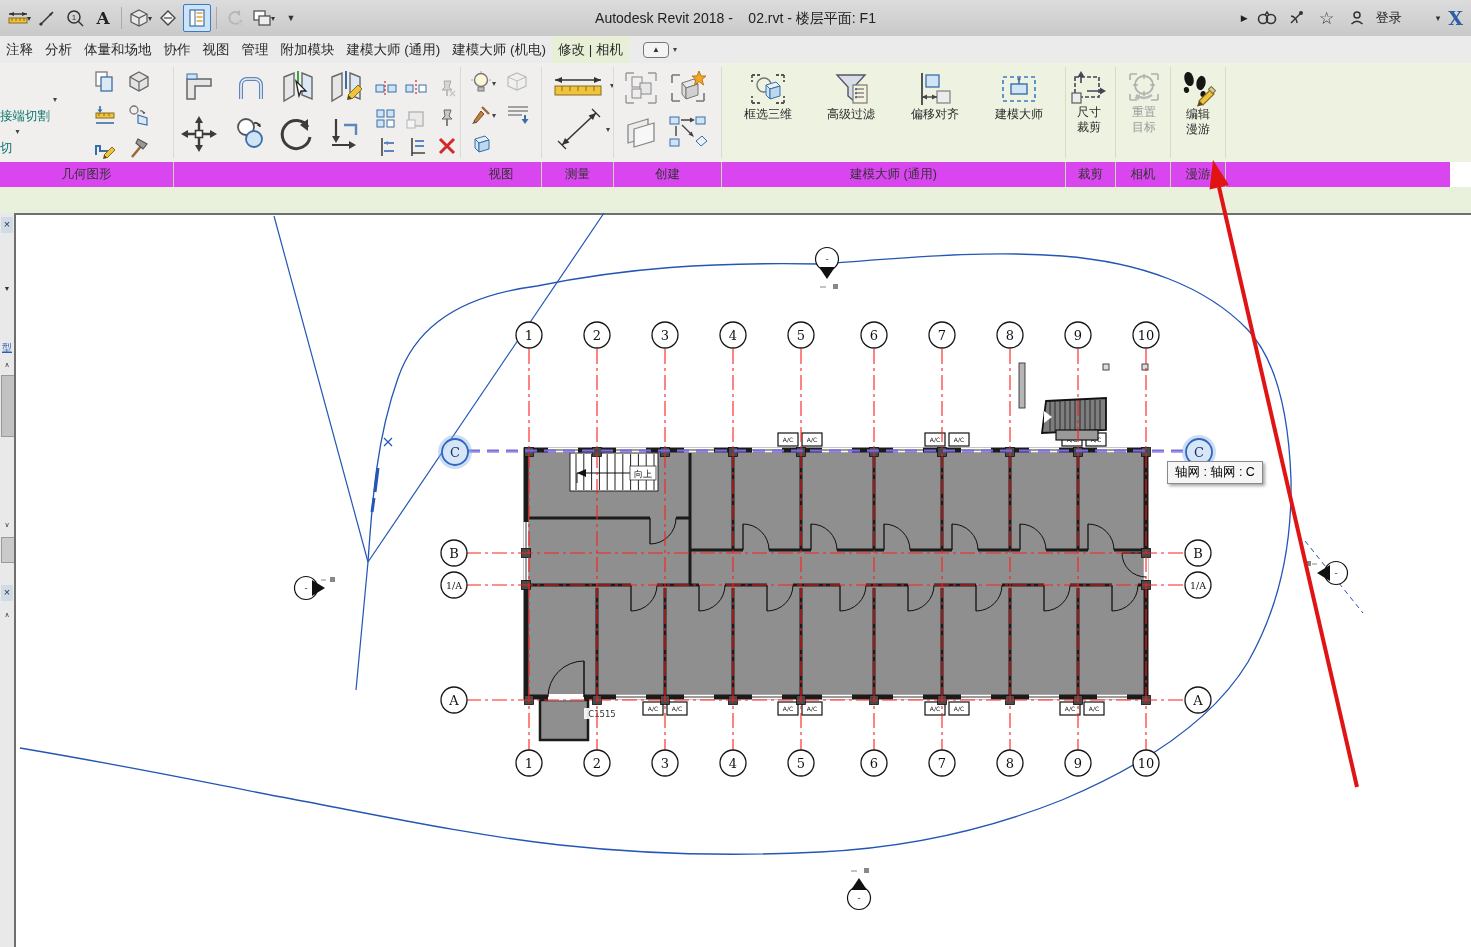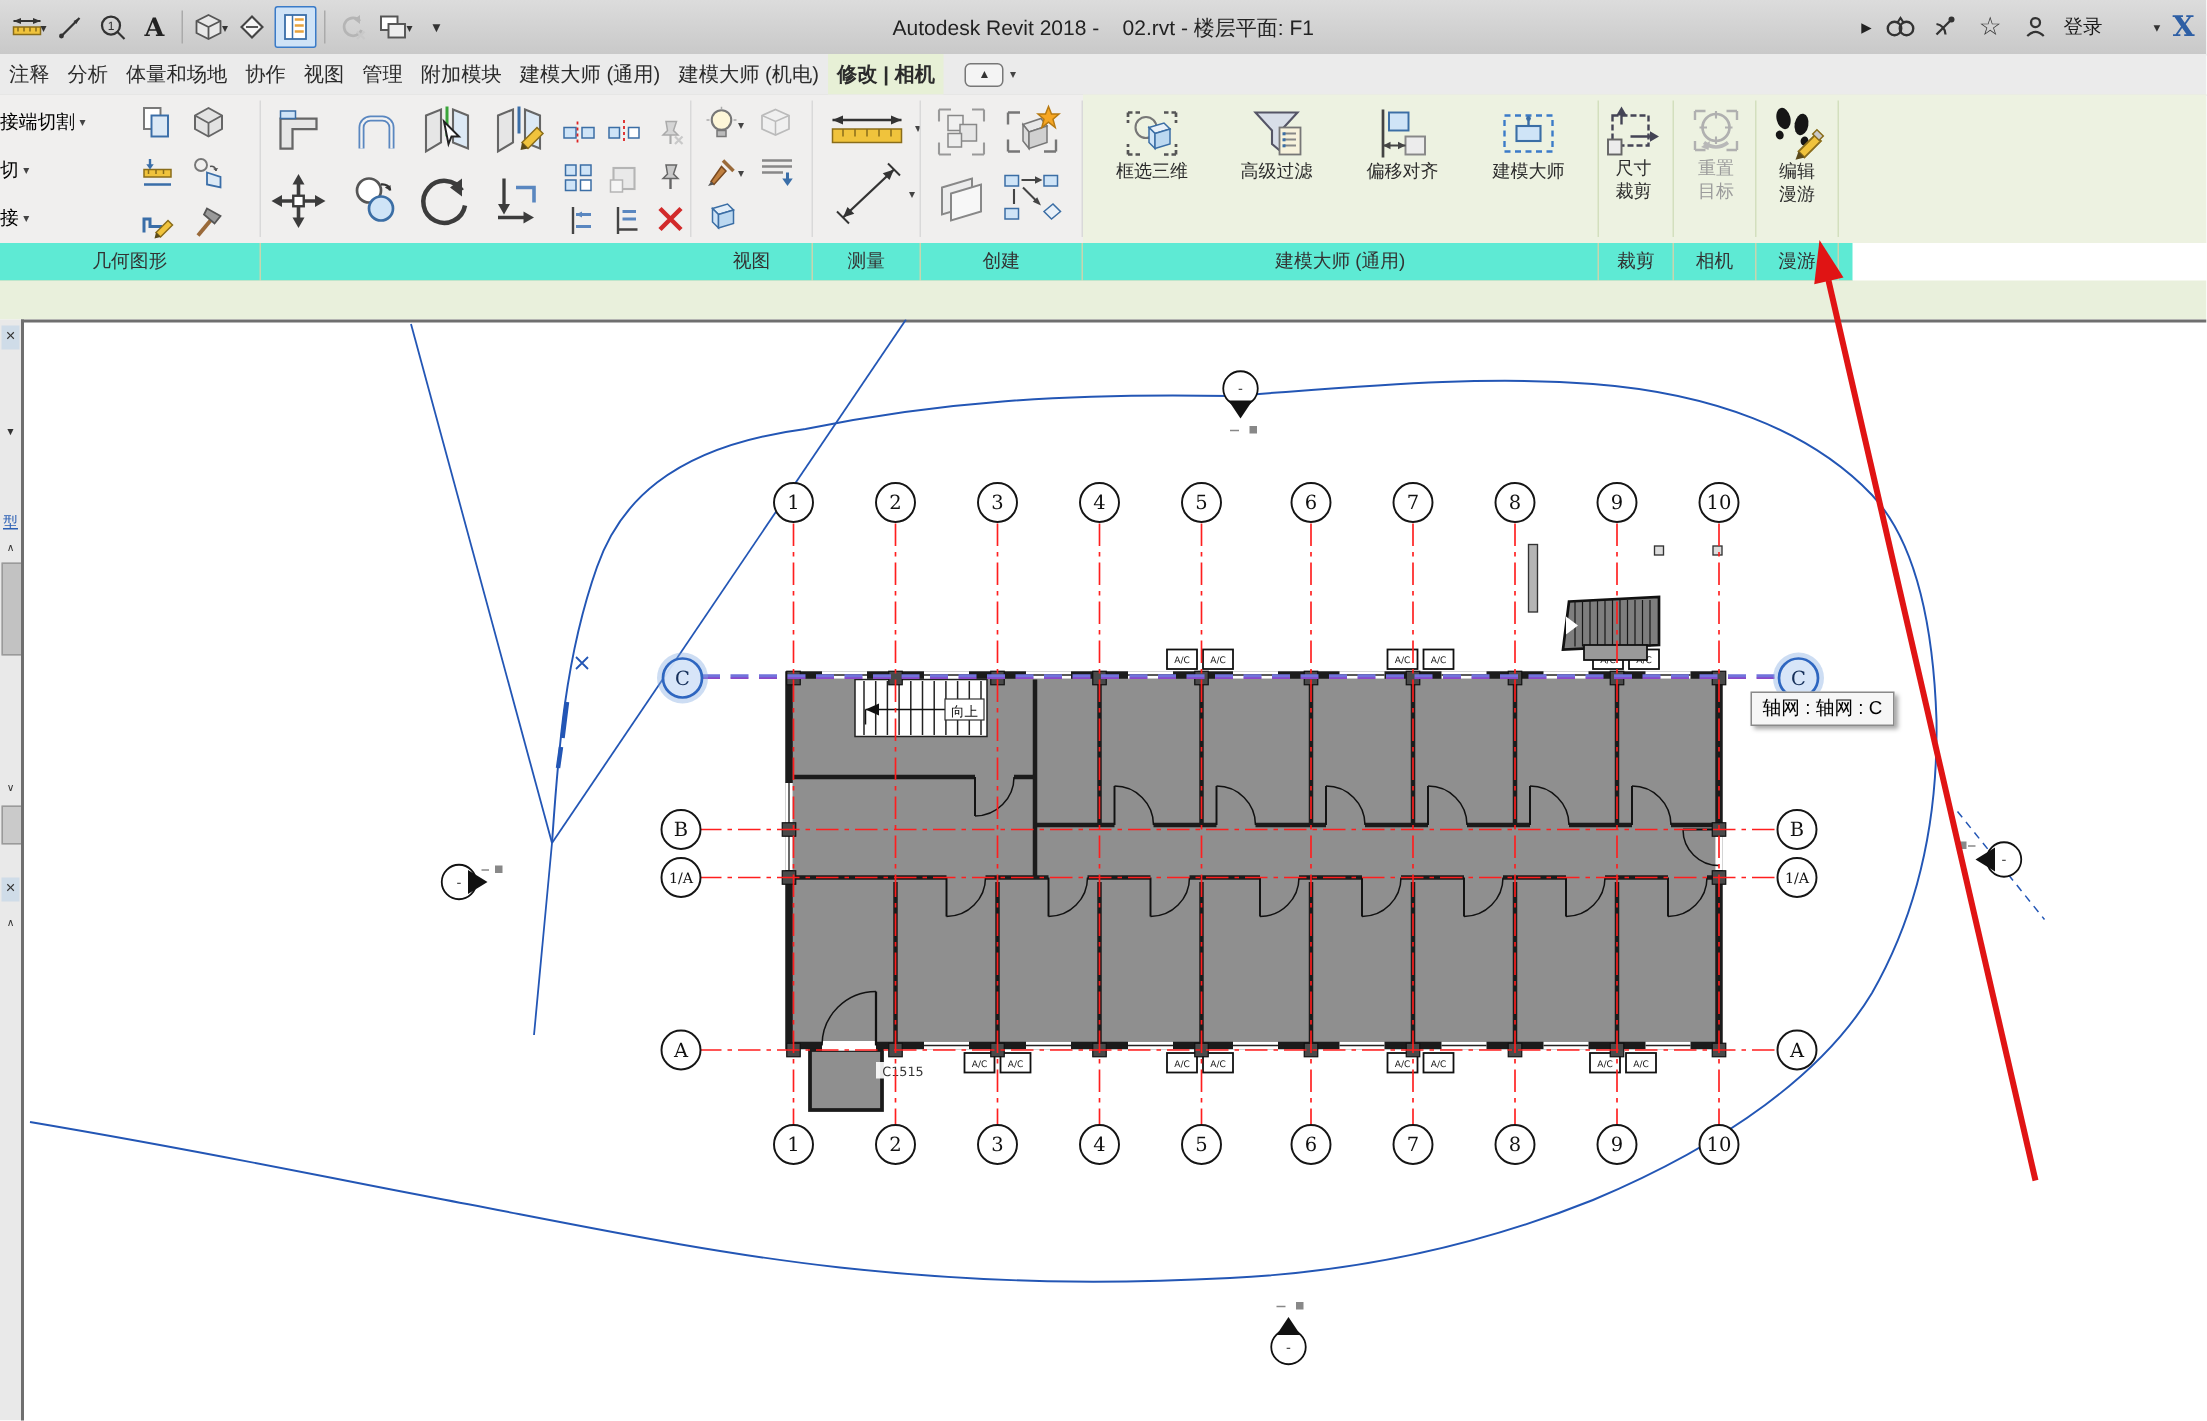--- a/index.html
+++ b/index.html
@@ -22,34 +22,34 @@
   #tb-right{right:8px;top:0;height:36px;display:flex;align-items:center;gap:8px;}
   #search-box{width:222px;height:24px;border:1.5px solid #4a4a4a;background:#fff;
     font-size:12px;font-style:italic;color:#555;padding:0 6px;font-family:"Liberation Sans",sans-serif;}
   .tb-ic{display:flex;align-items:center;justify-content:center;width:22px;height:22px;}
   #signin{font-size:13px;color:#1a1a1a;}
   #xchg{font-size:19px;font-weight:bold;color:#2e5fa5;font-family:"DejaVu Serif",serif;}
   
   #tabrow{left:0;top:36px;width:1471px;height:27px;background:#ebebeb;
     border-bottom:1px solid #d0d0d0;display:flex;align-items:stretch;}
   .tab{padding:0 6px;display:flex;align-items:center;font-size:13.5px;color:#2b2b2b;}
-  .tab.ctx{background:#e7f0d6;font-weight:bold;}
+  .tab.ctx{background:#e7f0d6;font-weight:normal;}
   #ribbon-collapse{display:flex;align-items:center;gap:4px;margin-left:14px;color:#444;}
   #ribbon-collapse .pillicon{width:24px;height:14px;border:1px solid #777;border-radius:4px;
     background:#f4f4f4;font-size:8px;line-height:13px;text-align:center;color:#333;}
   
   #ribbon{left:0;top:63px;width:1471px;height:99px;background:#f0efee;}
   #ribbon .greenzone{position:absolute;left:722px;top:0;width:749px;height:99px;background:#edf2e1;}
   .psep{position:absolute;top:4px;height:91px;width:1px;background:#d9d9d9;}
   .psep.g{background:#d3dfbe;}
-  #panel-labels{left:0;top:162px;width:1235px;height:25px;background:#5eead4;border-bottom:1px solid #c2cfa6;}
+  #panel-labels{left:0;top:162px;width:1450px;height:25px;background:#d946ef;border-bottom:1px solid #c2cfa6;}
   .plabel{position:absolute;top:0;height:25px;line-height:25px;text-align:center;
     font-size:12.5px;color:#333;border-right:1px solid #c9d5ae;}
   #ribbon-bottom{left:0;top:187px;width:1471px;height:26px;background:#e9f0dc;}
-  .rtext{font-size:12.5px;color:#000000;}
+  .rtext{font-size:12.5px;color:#0f766e;margin-top:35px;}
   .geo-row{position:absolute;left:0;display:flex;align-items:center;gap:3px;font-size:12.5px;color:#2f2f2f;}
   .drop{font-size:8px;color:#444;}
   .bigbtn{position:absolute;display:flex;flex-direction:column;align-items:center;width:64px;cursor:default;}
   .bigbtn .lbl{font-size:12px;color:#2c2c2c;line-height:15px;text-align:center;}
   .bigbtn .lbl.gray{color:#9b9b9b;}
   .ic{display:inline-flex;}
   
   #canvas{left:14px;top:213px;width:1455px;height:734px;background:#fff;
     border-top:2px solid #6f6f6f;border-left:2px solid #6f6f6f;}
   #sidebar-sliver{left:0;top:213px;width:14px;height:734px;background:#e9e9e9;border-right:1px solid #b5b5b5;}

